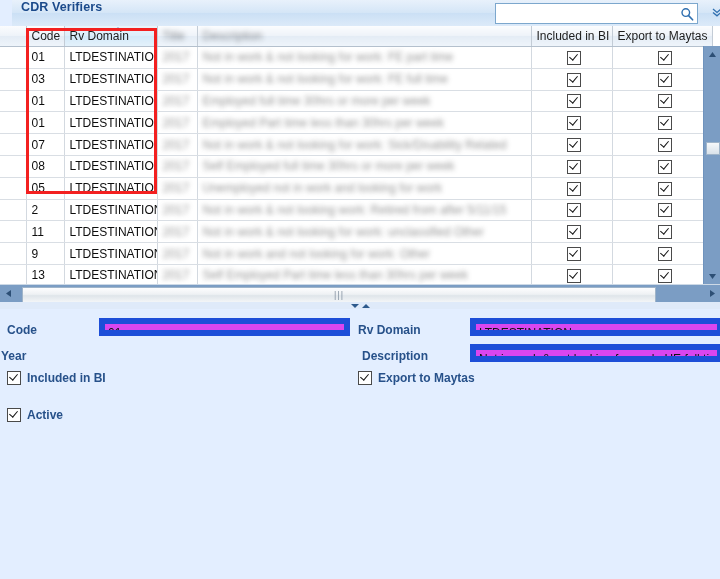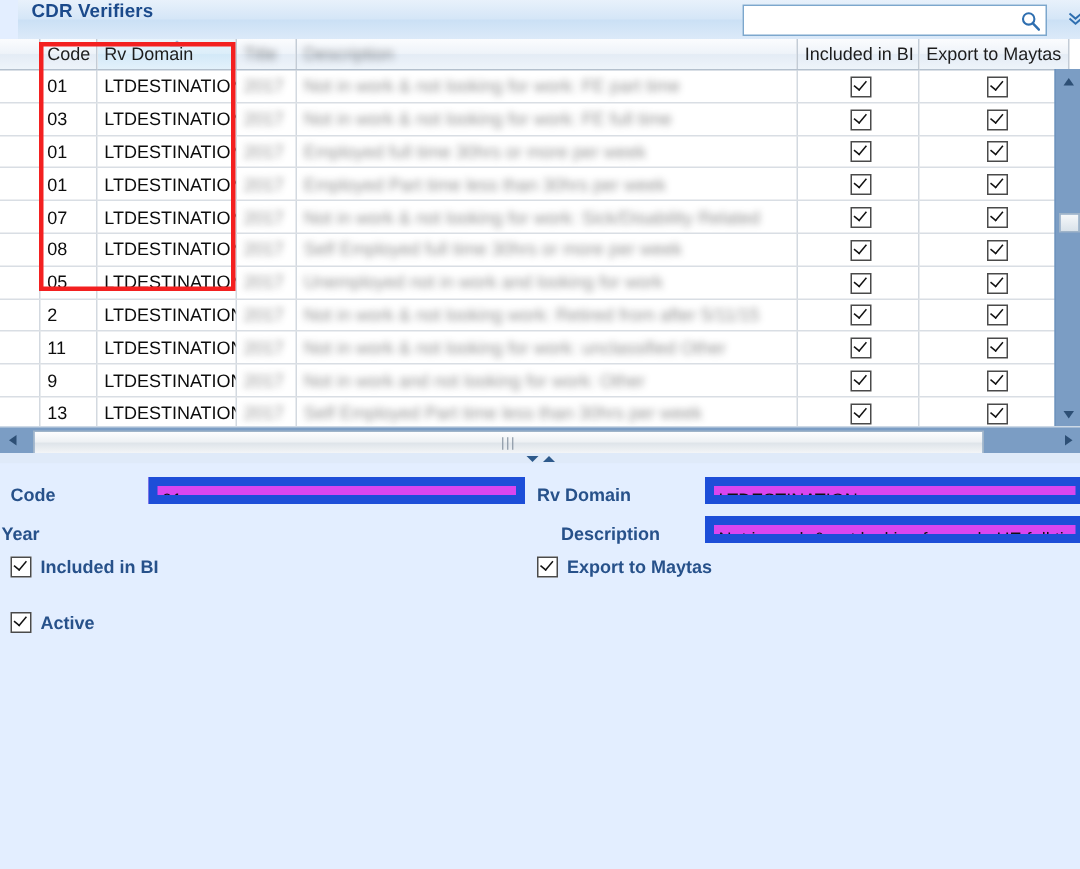--- a/index.html
+++ b/index.html
@@ -430,21 +430,21 @@
 <div id="form">
 
   <div class="fld-label" style="left:7px; top:14px;">Code</div>
   <div class="fld-input" style="left:99px; top:9px; width:251px;">01</div>
 
   <div class="fld-label" style="left:1px; top:40px;">Year</div>
 
   <div class="fld-label" style="left:358px; top:14px;">Rv Domain</div>
   <div class="fld-input" style="left:470px; top:9px; width:253px;">LTDESTINATION</div>
 
-  <div class="fld-label" style="left:374px; top:40px;">Description</div>
+  <div class="fld-label" style="left:362px; top:40px;">Description</div>
   <div class="fld-input" style="left:470px; top:35px; width:253px;">Not in work &amp; not looking for work: HE full tim</div>
 
   <div class="chk-row" style="left:7px; top:62px;">
     <span class="cb checked"></span>
     <span class="lbl">Included in BI</span>
   </div>
 
   <div class="chk-row" style="left:358px; top:62px;">
     <span class="cb checked"></span>
     <span class="lbl">Export to Maytas</span>

